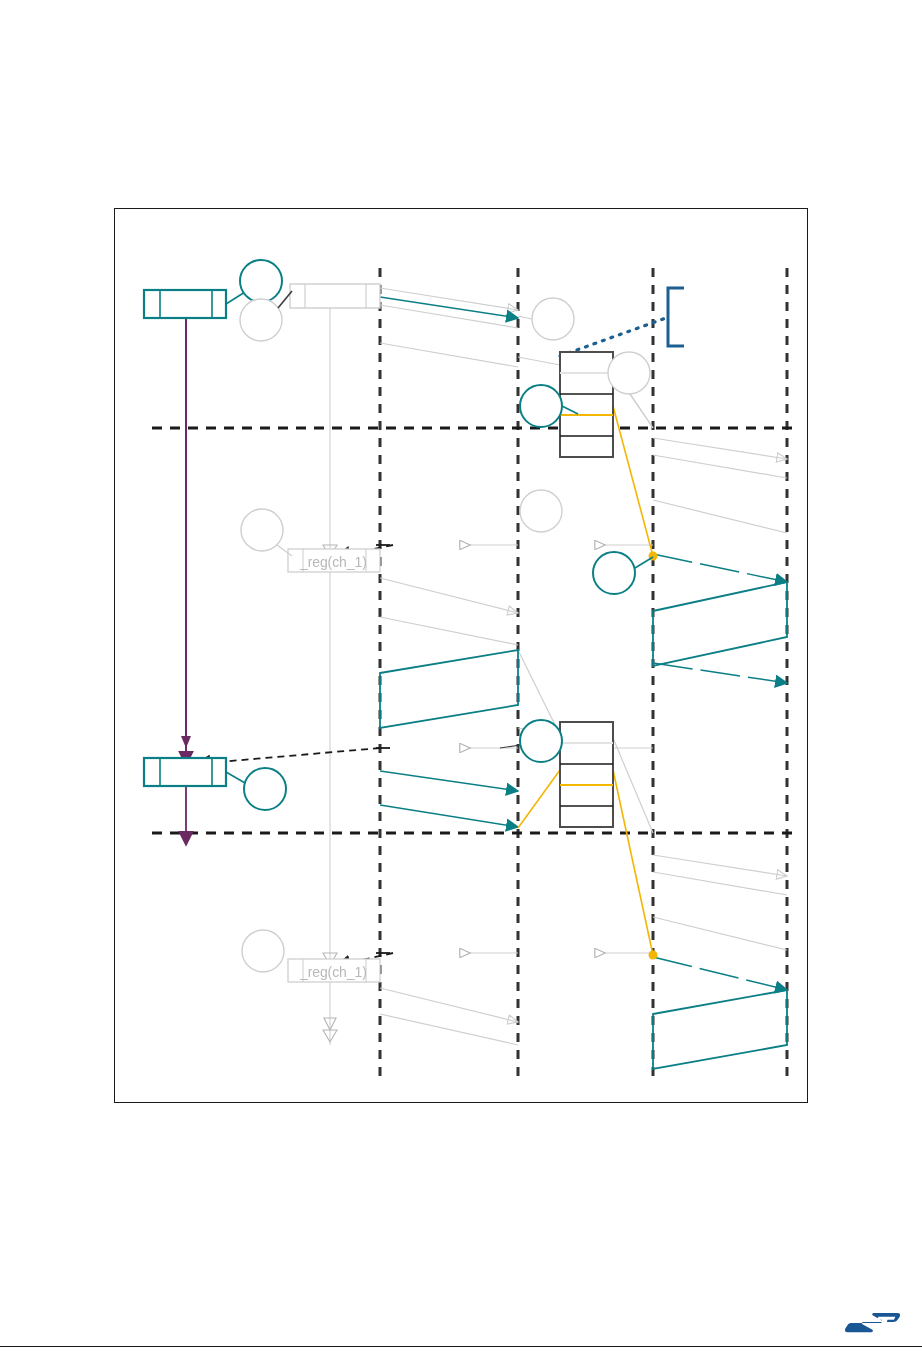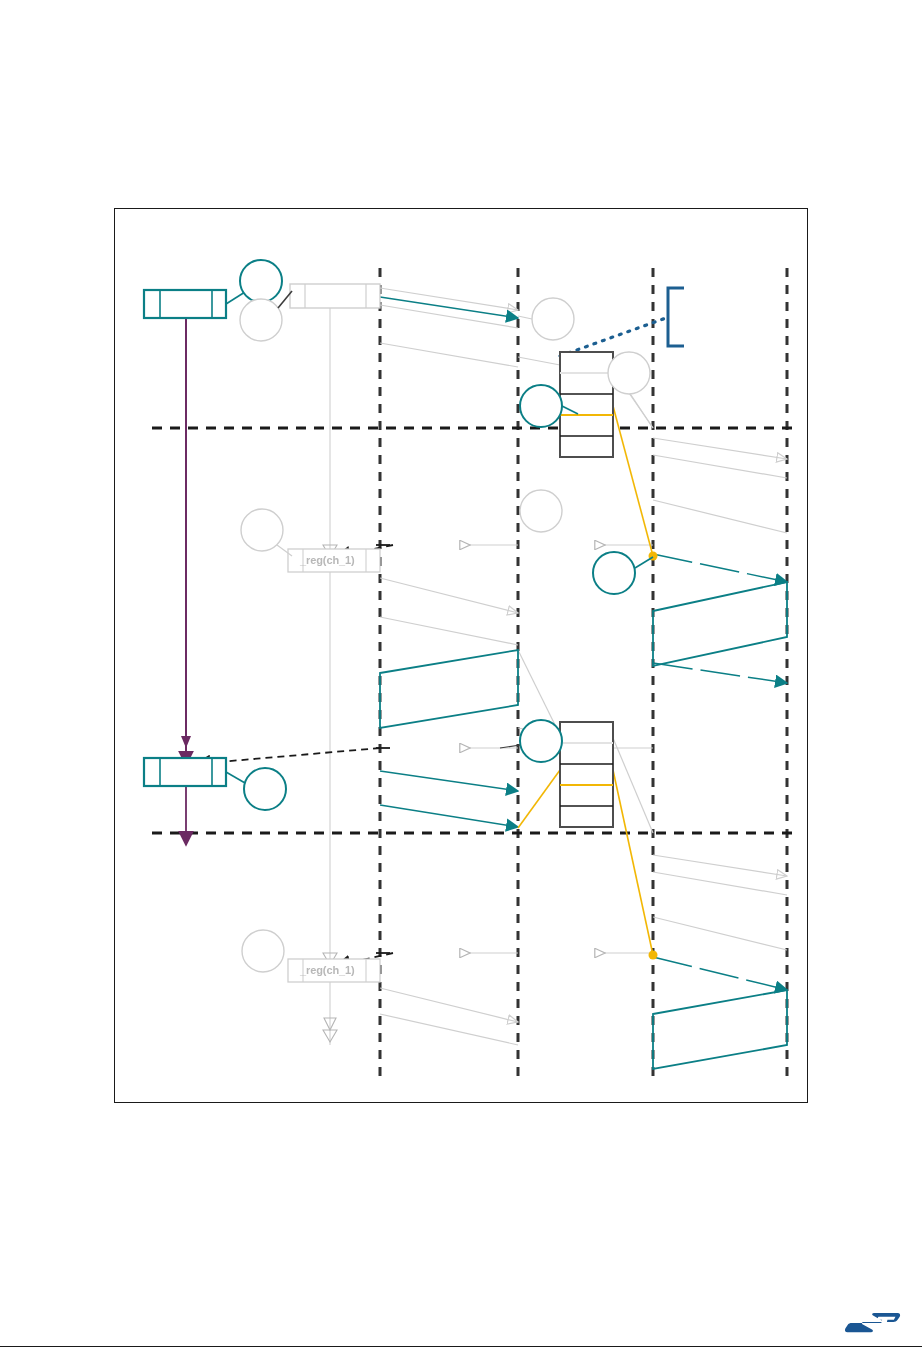--- a/index.html
+++ b/index.html
@@ -14,23 +14,22 @@
     border:1px solid #1a1a1a;background:#ffffff;box-sizing:border-box;
   }
   #svg-layer{position:absolute;left:0;top:0;width:922px;height:1361px;}
   #st-logo{
     position:absolute;right:18px;bottom:22px;width:64px;height:34px;
   }
   #footer-rule{
     position:absolute;left:0;right:0;bottom:14px;height:1px;background:#1a1a1a;
   }
   .lbl{
-    position:absolute;font-size:11px;color:#b8b8b8;white-space:nowrap;
+    position:absolute;font-size:14px;color:#b8b8b8;white-space:nowrap;
     letter-spacing:-0.1px;
-    font-weight:bold;
   }
 </style>
 </head>
 <body>
 
 <div id="page">
 
   <div id="frame"></div>
 
   <svg id="svg-layer" viewBox="0 0 922 1361" xmlns="http://www.w3.org/2000/svg">

